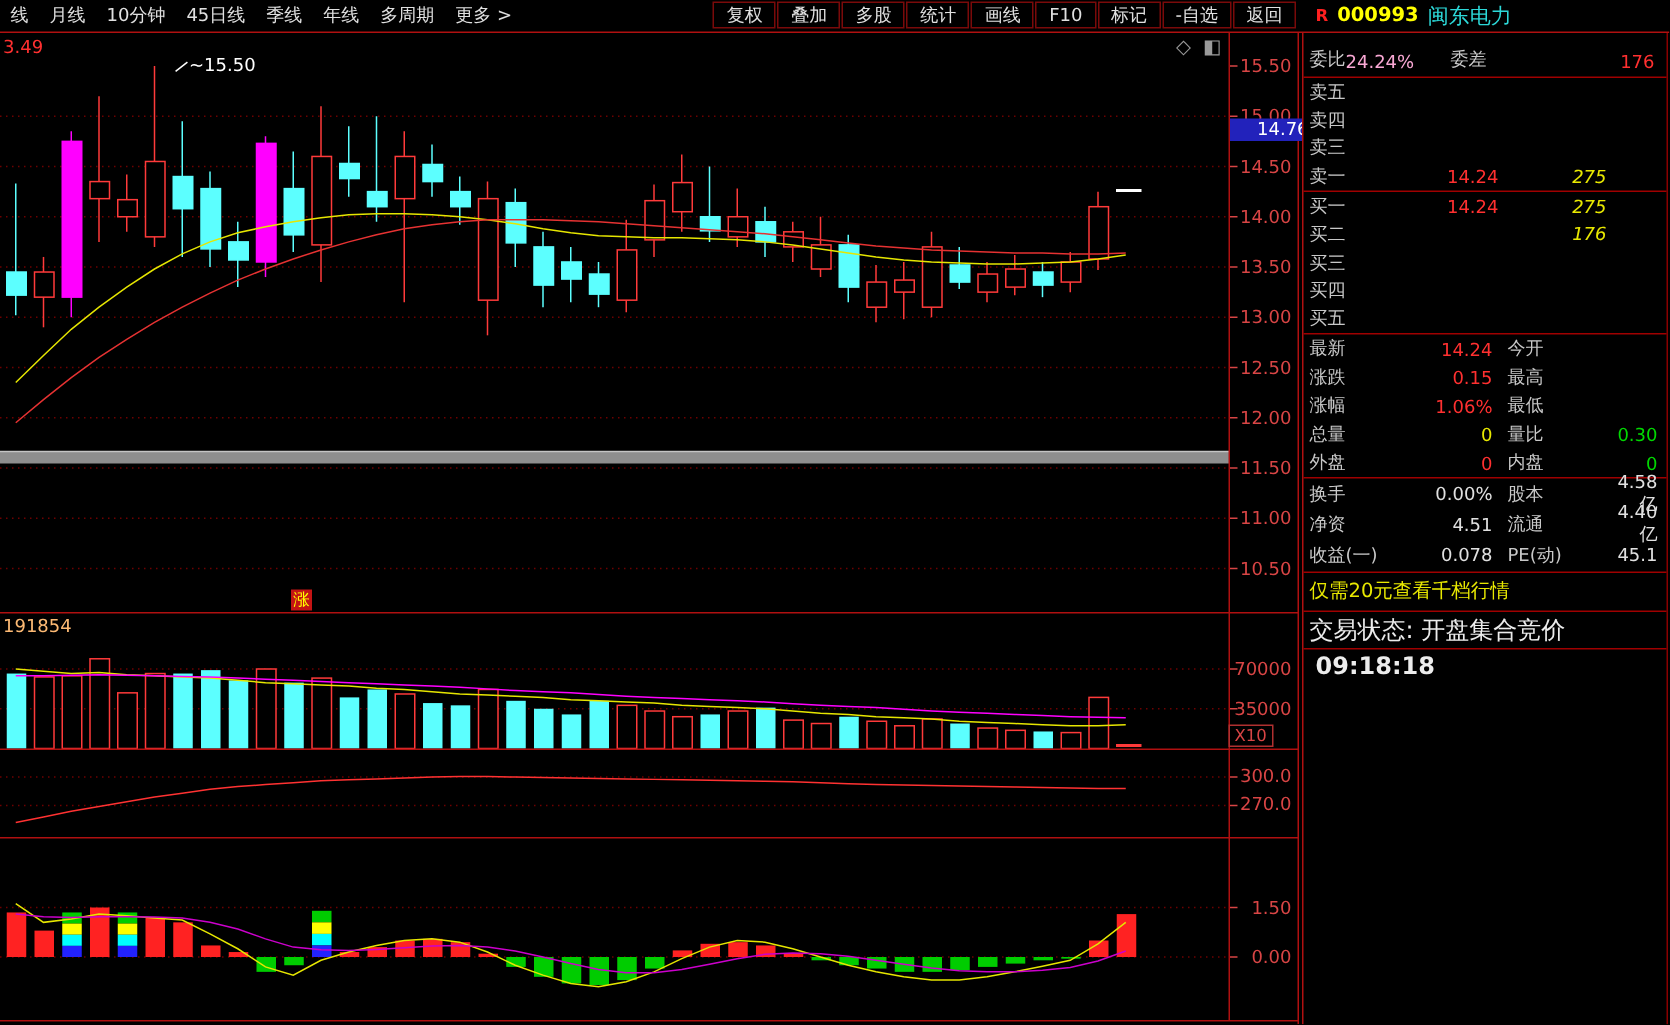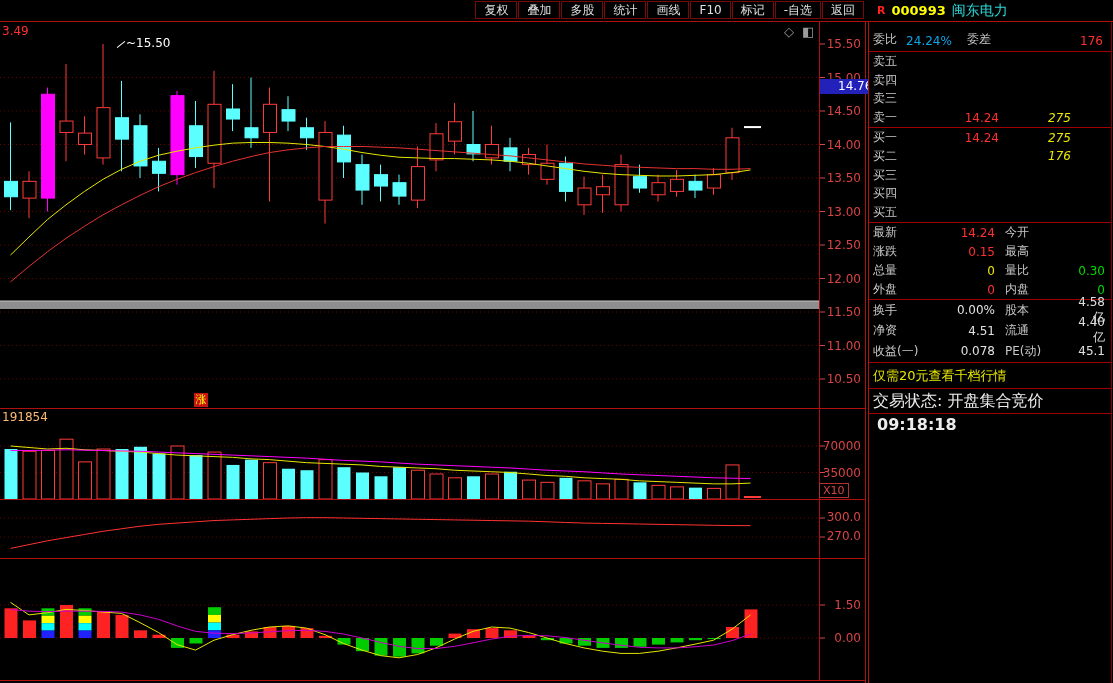--- a/index.html
+++ b/index.html
@@ -29,21 +29,21 @@
   #icon-pane{left:802px;top:3px;color:#9a9a9a;font-size:13px;}
   #price-tag{left:820px;top:57px;width:45px;height:15px;background:#2222bb;color:#fff;
              padding-left:18px;line-height:15px;}
   #x10-box{left:819px;top:461px;border:1px solid #b03030;color:#d84545;font-size:11px;padding:0 3px;line-height:13px;}
   
   #panel{position:absolute;left:868px;top:22px;width:244px;height:661px;background:#000;
          border-left:1px solid #b01010;border-right:1px solid #8a0000;box-sizing:border-box;color:#c8c8c8;}
   .psec{border-bottom:1px solid #a00000;}
   #sec-weibi{height:26px;display:flex;align-items:flex-end;padding-bottom:3px;}
   #sec-weibi .plabel{padding-left:4px;}
-  #weibi-val{width:64px;text-align:center;color:#0ea5e9;}
+  #weibi-val{width:64px;text-align:left;color:#f9a8d4;}
   #weicha-label{padding-left:6px;}
   #weicha-val{flex:1;text-align:right;padding-right:8px;color:#ff3030;}
   .orow{height:18.8px;display:flex;align-items:center;}
   .olabel{width:38px;padding-left:4px;color:#c8c8c8;}
   .oprice{width:88px;text-align:right;color:#ff3030;}
   .ovol{width:72px;text-align:right;color:#e8e800;font-style:italic;}
   .qrow{height:19px;display:flex;align-items:center;}
   .ql1{width:44px;padding-left:4px;}
   .qv1{width:78px;text-align:right;}
   .ql2{width:56px;padding-left:10px;}
@@ -57,20 +57,21 @@
   #promo-row{height:25px;line-height:25px;color:#e8e800;font-size:13px;padding-left:4px;cursor:pointer;}
   #status-row{height:24px;line-height:24px;font-size:16px;padding-left:4px;color:#ececec;}
   #status-time{font-weight:bold;padding-left:4px;}
 </style>
 </head>
 <body>
 
 <div id="app">
 
   <div id="topbar">
+    <span id="left-menu"><span class="menu-item">线</span><span class="menu-item">月线</span><span class="menu-item">10分钟</span><span class="menu-item">45日线</span><span class="menu-item">季线</span><span class="menu-item">年线</span><span class="menu-item">多周期</span><span class="menu-item">更多 &gt;</span></span>
     <span id="tb-spacer"></span>
     <span id="right-buttons"><span class="tb-btn">复权</span><span class="tb-btn">叠加</span><span class="tb-btn">多股</span><span class="tb-btn">统计</span><span class="tb-btn">画线</span><span class="tb-btn">F10</span><span class="tb-btn">标记</span><span class="tb-btn">-自选</span><span class="tb-btn">返回</span></span>
     <span id="stock-area">
       <span id="stock-flag">R</span>
       <span id="stock-code">000993</span>
       <span id="stock-name">闽东电力</span>
     </span>
   </div>
 
   <div id="chart-area">
@@ -387,20 +388,26 @@
           <span class="ql2">今开</span>
           <span class="qv2 v-w"></span>
         </div>
         <div class="qrow">
           <span class="ql1">涨跌</span>
           <span class="qv1 v-r">0.15</span>
           <span class="ql2">最高</span>
           <span class="qv2 v-w"></span>
         </div>
         <div class="qrow">
+          <span class="ql1">涨幅</span>
+          <span class="qv1 v-r">1.06%</span>
+          <span class="ql2">最低</span>
+          <span class="qv2 v-w"></span>
+        </div>
+        <div class="qrow">
           <span class="ql1">总量</span>
           <span class="qv1 v-y">0</span>
           <span class="ql2">量比</span>
           <span class="qv2 v-g">0.30</span>
         </div>
         <div class="qrow">
           <span class="ql1">外盘</span>
           <span class="qv1 v-r">0</span>
           <span class="ql2">内盘</span>
           <span class="qv2 v-g">0</span>

